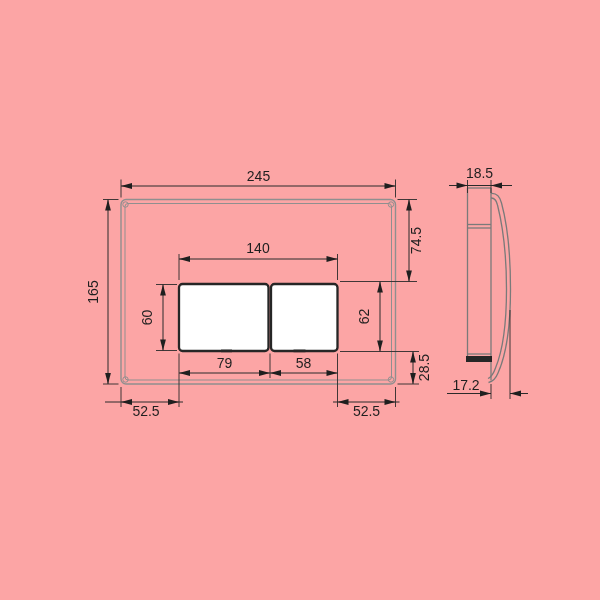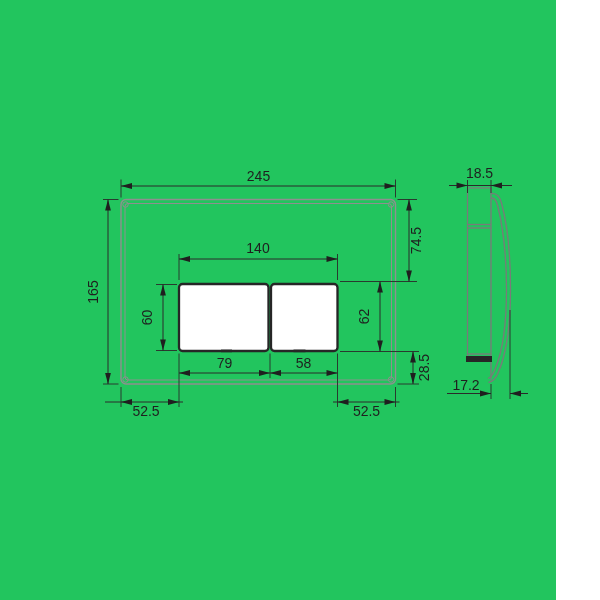--- a/index.html
+++ b/index.html
@@ -1,16 +1,16 @@
 <!DOCTYPE html>
 <html><head>
 <meta charset="utf-8">
 <style>
   html,body{margin:0;padding:0;background:#ffffff;}
-  .stage{width:556px;height:600px;background:#22c55e;position:relative;}
+  .stage{width:600px;height:600px;background:#fca5a5;position:relative;}
   svg{display:block;}
   text{font-family:"Liberation Sans","DejaVu Sans",sans-serif;font-size:14px;fill:#1f1f1f;stroke:none;}
   .ah{fill:#1f1f1f;stroke:none;}
   .ext{stroke-width:0.9;}
   .dimline{stroke-width:1;}
   .mark{fill:#262626;stroke:none;}
 </style>
 </head>
 <body>
 

